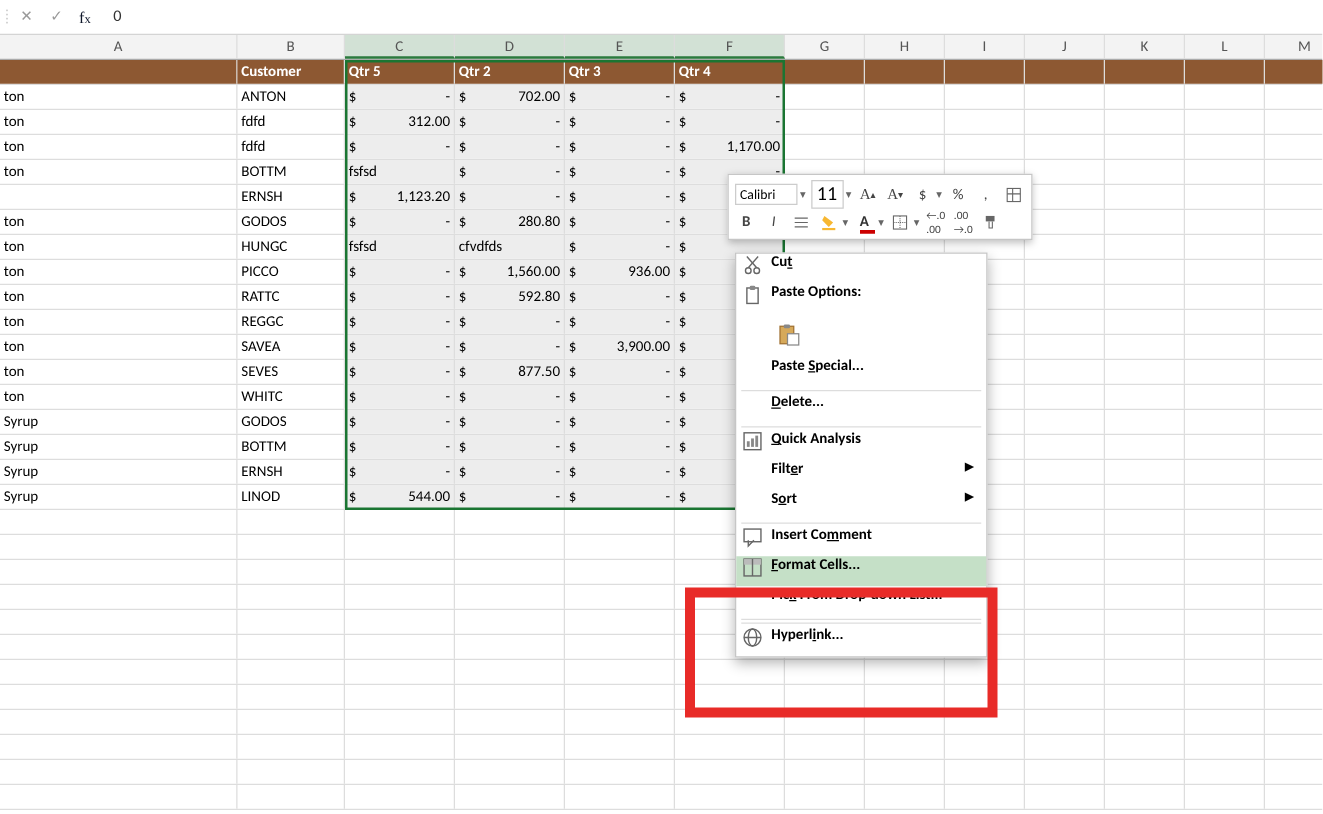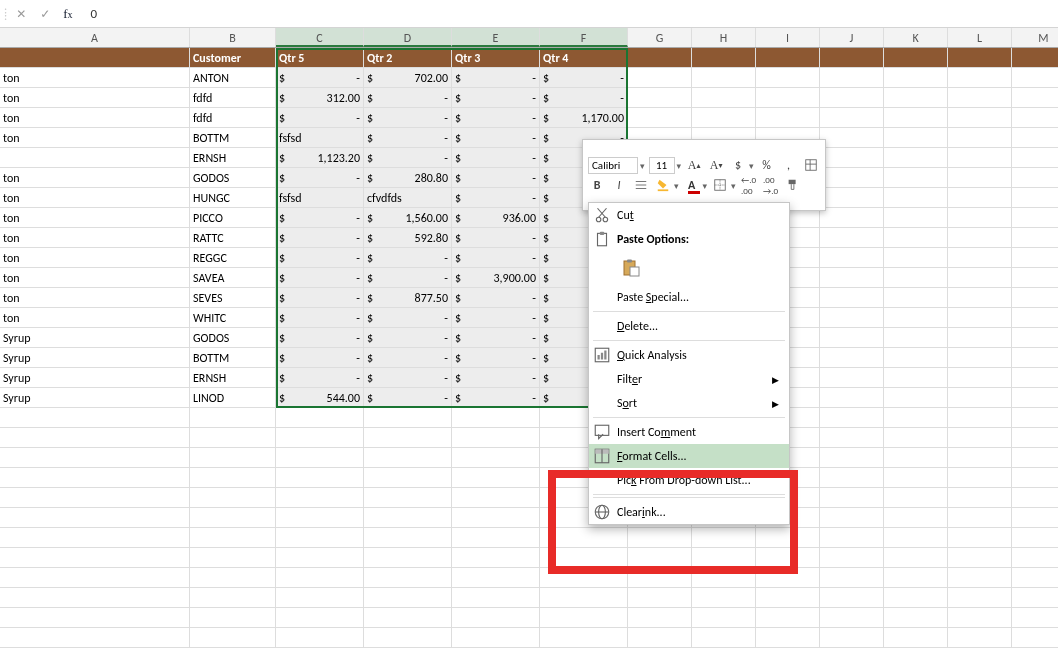--- a/index.html
+++ b/index.html
@@ -38,31 +38,31 @@
   
   .wA { width: 190px; flex: 0 0 190px; }
   .wB { width: 86px; flex: 0 0 86px; }
   .wC, .wD, .wE, .wF { width: 88px; flex: 0 0 88px; }
   .wG, .wH, .wI, .wJ, .wK, .wL, .wM { width: 64px; flex: 0 0 64px; }
   
   
   .sel-border { position: absolute; border: 2px solid #1a7532; pointer-events: none; }
   
   
-  .mini-toolbar { position: absolute; background: #fff; border: 1px solid #c6c6c6; box-shadow: 0 2px 6px rgba(0,0,0,0.25); padding: 16px 5px; display: flex; flex-direction: column; gap: 2px; }
+  .mini-toolbar { position: absolute; background: #fff; border: 1px solid #c6c6c6; box-shadow: 0 2px 6px rgba(0,0,0,0.25); padding: 4px 5px; display: flex; flex-direction: column; gap: 2px; }
   .mt-row { display: flex; align-items: center; gap: 4px; }
   .mt-font { border: 1px solid #ccc; padding: 1px 3px; font-size: 11px; width: 50px; background: #fff; }
-  .mt-size { border: 1px solid #ccc; padding: 1px 3px; font-size: 11px; width: 26px; text-align: center; background: #fff; }
+  .mt-size { border: 1px solid #ccc; padding: 1px 3px; font-size: 16px; width: 26px; text-align: center; background: #fff; }
   .mt-drop { font-size: 9px; color: #666; margin-left: -2px; }
   .mt-btn { width: 18px; height: 18px; display: flex; align-items: center; justify-content: center; font-size: 12px; cursor: pointer; color: #444; }
   .mt-btn svg { width: 14px; height: 14px; }
   
   
   .ctx-menu { position: absolute; background: #fff; border: 1px solid #c6c6c6; box-shadow: 0 4px 10px rgba(0,0,0,0.3); width: 202px; font-size: 12px; }
-  .ctx-item { display: flex; align-items: center; height: 24px; padding: 0 10px 0 28px; position: relative; cursor: default; }
+  .ctx-item { display: flex; height: 24px; padding: 0 10px 0 28px; position: relative; cursor: default; font-weight: bold; }
   .ctx-item.hilite { background: #c5e0c7; }
   .ctx-item .underline { text-decoration: underline; }
   .ctx-icon { position: absolute; left: 4px; width: 18px; height: 18px; display: flex; align-items: center; justify-content: center; }
   .ctx-sep { height: 1px; background: #ddd; margin: 2px 4px; }
   .ctx-arrow { margin-left: auto; font-size: 9px; }
   .ctx-paste-opts { padding: 4px 0 4px 28px; }
   .ctx-paste-btn { width: 28px; height: 26px; border: 1px solid transparent; display: inline-flex; align-items: center; justify-content: center; cursor: pointer; border-radius: 2px; }
   
   
   .red-box { position: absolute; border: 8px solid #e82b28; pointer-events: none; }
@@ -1027,17 +1027,17 @@
   <div class="ctx-sep"></div>
   <div class="ctx-sep"></div>
   <div class="ctx-item">
     <span class="ctx-icon">
       <svg viewBox="0 0 16 16">
           <circle cx="8" cy="8" r="6" class="icon-stroke"></circle>
           <ellipse cx="8" cy="8" rx="3" ry="6" class="icon-stroke"></ellipse>
           <line x1="2" y1="8" x2="14" y2="8" class="icon-stroke"></line>
         </svg>
     </span>
-    <span><span>Clear</span><span class="underline">i</span><span>nk...</span></span>
+    <span><span>Hyperl</span><span class="underline">i</span><span>nk...</span></span>
   </div>
 </div>
 
 <div class="red-box" style="left:548px; top:470px; width:250px; height:104px;"></div>
 
 </body></html>

